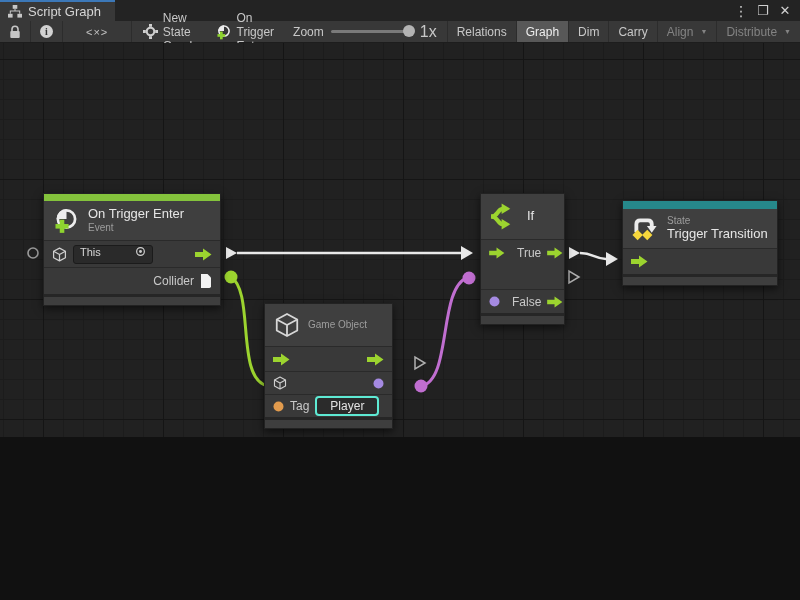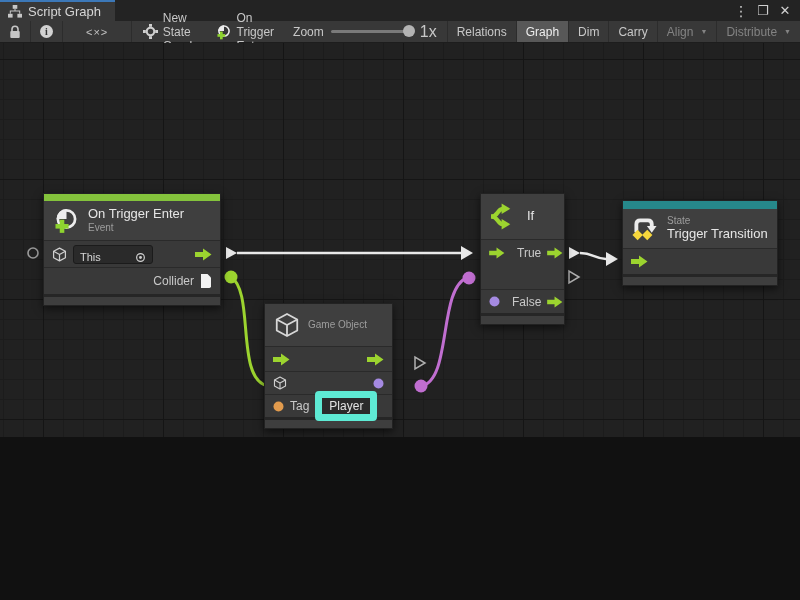--- a/index.html
+++ b/index.html
@@ -46,22 +46,22 @@
         box-shadow:0 3px 8px rgba(0,0,0,.55);box-sizing:border-box;color:#e4e4e4;}
   .colorbar{height:7px;}
   .nheader{background:#3f3f3f;display:flex;align-items:center;gap:8px;padding:6px 9px;}
   .ntitle{font-size:13px;color:#e6e6e6;line-height:1.15;}
   .nsub{font-size:10px;color:#9d9d9d;line-height:1.2;}
   .nrow{border-top:1px solid #2a2a2a;display:flex;align-items:center;padding:0 8px;gap:6px;}
   .nrow .grow{flex:1;}
   .nfooter{height:8px;background:#3e3e3e;border-top:3px solid #262626;}
   .plabel{font-size:12px;color:#c9c9c9;}
   .field{background:#2a2a2a;border:1px solid #1b1b1b;border-radius:3px;height:17px;
-         display:flex;align-items:flex-end;gap:5px;padding:0 6px;font-size:11px;color:#d6d6d6;}
-  .tagfield{background:#2b2b2b;border:7px solid #5eead4;border-radius:4px;padding:1px 7px;font-size:12px;color:#e2e2e2;}
+         display:flex;align-items:flex-start;gap:5px;padding:0 6px;font-size:11px;color:#d6d6d6;}
+  .tagfield{background:#2b2b2b;border:2px solid #5eead4;border-radius:4px;padding:1px 13px;font-size:12px;color:#e2e2e2;}
   svg{display:block;}
 </style>
 </head>
 <body>
 
 <div class="stage">
 
   <div class="titlebar">
     <div class="tab">
       <span>

